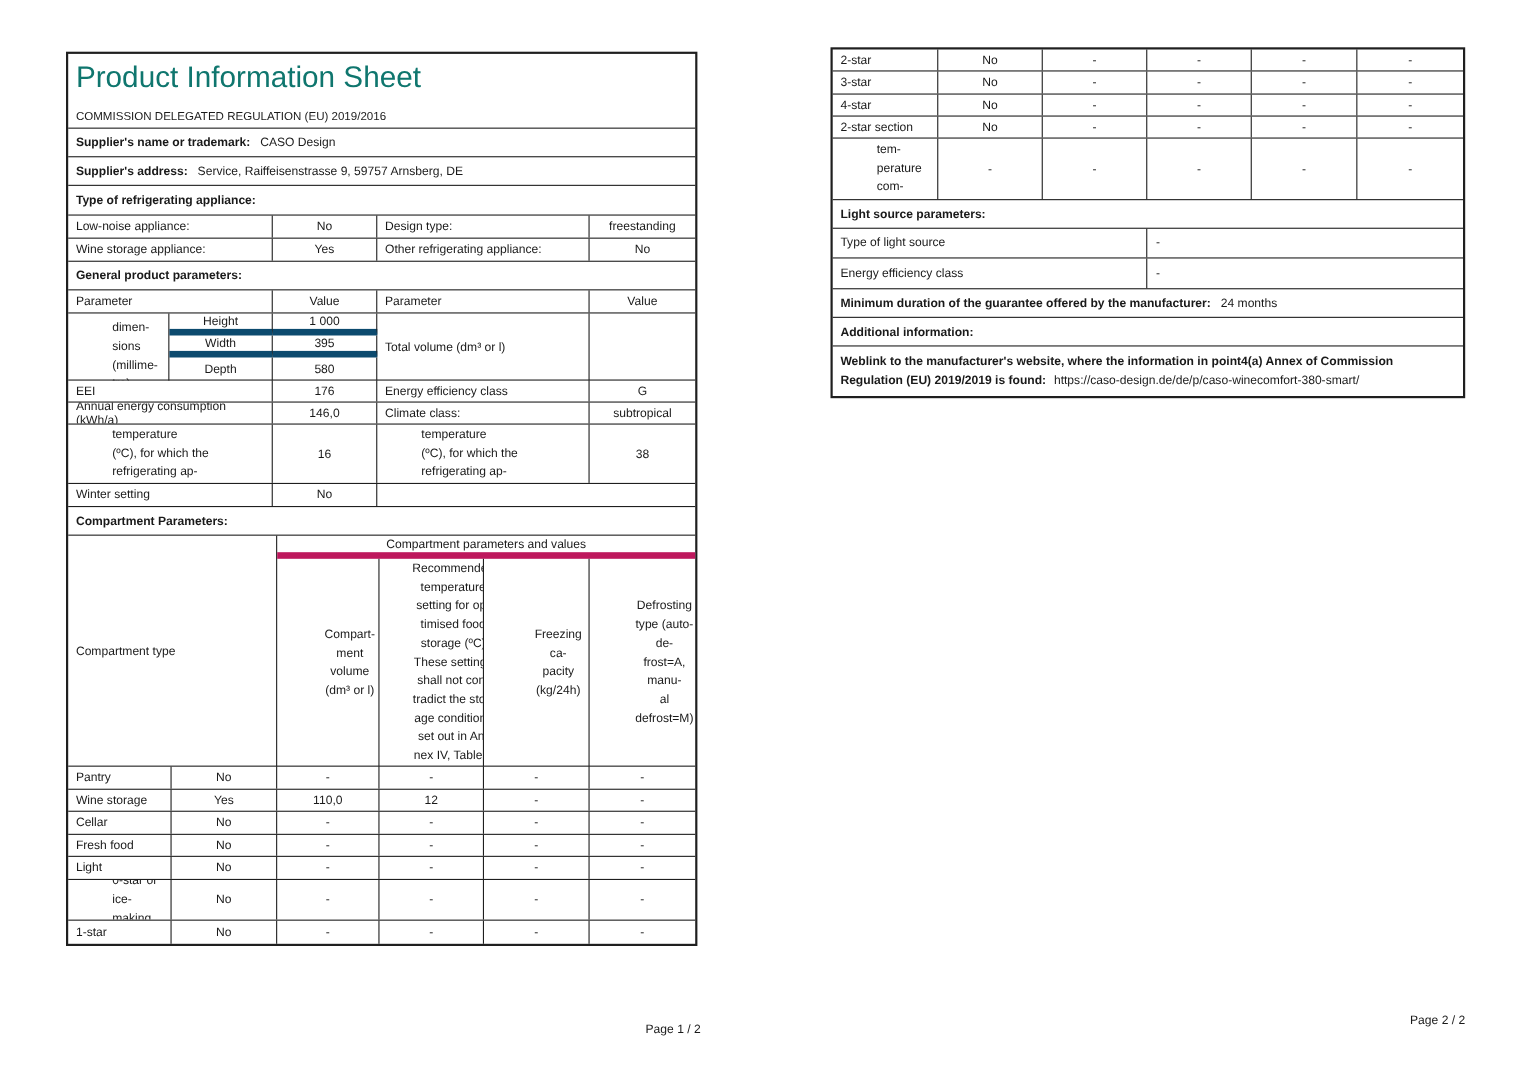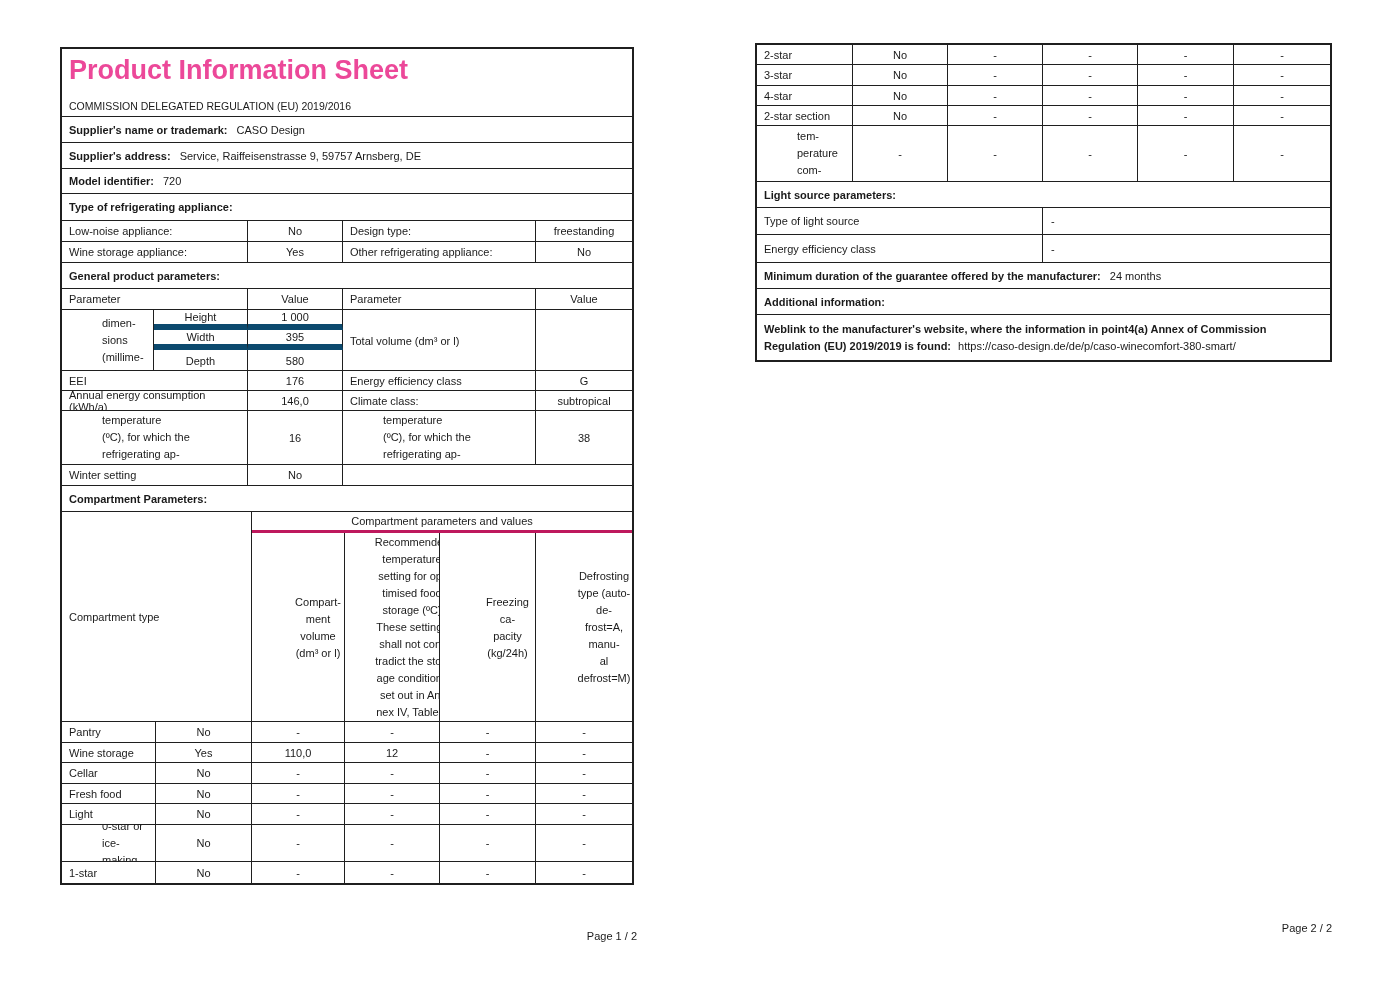--- a/index.html
+++ b/index.html
@@ -20,21 +20,21 @@
   .cell { display: flex; align-items: center; border-right: 1px solid #1f1f1f; overflow: hidden; }
   .cell.last { border-right: none; }
   .lbl { justify-content: flex-start; text-align: left; padding-left: 7px; padding-right: 4px; }
   .ctr { justify-content: center; text-align: center; }
   .b { font-weight: bold; }
   .ml { white-space: pre-line; line-height: 17px; padding-left: 40px; }
   .v { margin-left: 9px; }
 
   
   .title-block { padding: 6px 8px 0 7px; }
-  .doc-title { font-size: 27px; font-weight: bold; color: #ec4899; letter-spacing: 0px; }
+  .doc-title { font-size: 27px; font-weight: normal; color: #0f766e; letter-spacing: 0px; }
   .doc-subtitle { margin-top: 9px; font-size: 10.5px; color: #1a1a1a; }
 
   
   .r4 { grid-template-columns: 186px 95px 193px 96px; }
   
   .single { grid-template-columns: 570px; }
   
   .rw { grid-template-columns: 186px 95px 289px; }
 
   
@@ -46,21 +46,21 @@
   .dims .v2 { grid-column: 3; grid-row: 2; }
   .dims .h3 { grid-column: 2; grid-row: 3; }
   .dims .v3 { grid-column: 3; grid-row: 3; }
   .dims .tvl { grid-column: 4; grid-row: 1 / 4; }
   .dims .tvv { grid-column: 5; grid-row: 1 / 4; }
   .bb { border-bottom: 6px solid #0c4a6e; }
 
   
   .comp-head { grid-template-columns: 190px 93px 95px 96px 96px; grid-template-rows: 21px 189px; }
   .comp-head .ch-type { grid-column: 1; grid-row: 1 / 3; }
-  .comp-head .ch-span { grid-column: 2 / 6; grid-row: 1; border-bottom: 3px solid #be185d; }
+  .comp-head .ch-span { grid-column: 2 / 6; grid-row: 1; border-bottom: 6px solid #be185d; }
   .comp-head .ch-c { grid-row: 2; }
 
   
   .rc { grid-template-columns: 94px 96px 93px 95px 96px 96px; }
   
   .rs { grid-template-columns: 96px 95px 95px 95px 96px 96px; }
   
   .rl { grid-template-columns: 286px 287px; }
   .rl .val { padding-left: 8px; }
 
@@ -86,26 +86,20 @@
     </div>
   </div>
 
   <div class="row single" style="height:26px">
     <div class="cell lbl last">
       <span class="b">Supplier's address:</span>
       <span class="v">Service, Raiffeisenstrasse 9, 59757 Arnsberg, DE</span>
     </div>
   </div>
 
-  <div class="row single" style="height:25px">
-    <div class="cell lbl last">
-      <span class="b">Model identifier:</span>
-      <span class="v">720</span>
-    </div>
-  </div>
 
   <div class="row single" style="height:27px">
     <div class="cell lbl last b">Type of refrigerating appliance:</div>
   </div>
 
   <div class="row r4" style="height:21px">
     <div class="cell lbl">Low-noise appliance:</div>
     <div class="cell ctr">No</div>
     <div class="cell lbl">Design type:</div>
     <div class="cell ctr last">freestanding</div>

